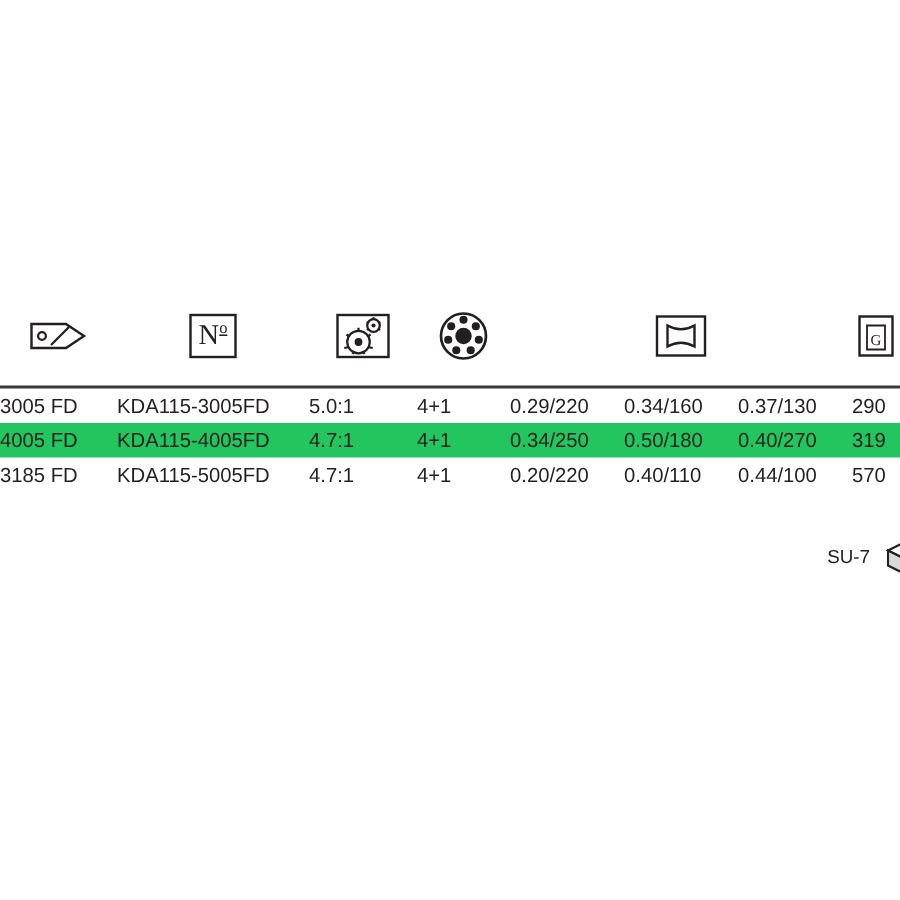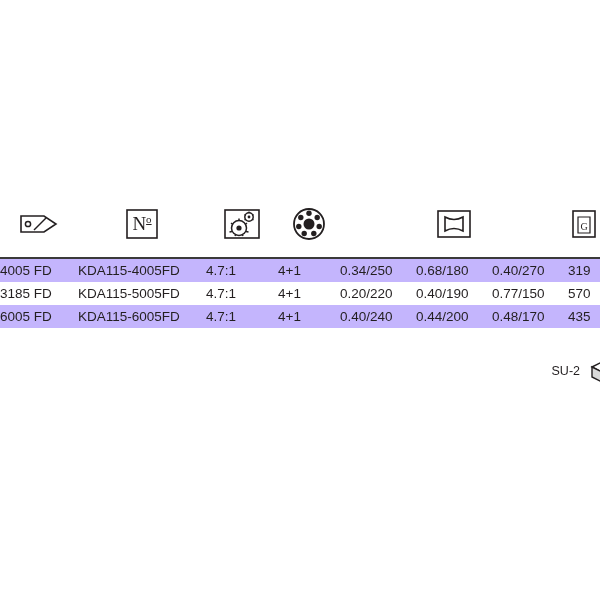--- a/index.html
+++ b/index.html
@@ -59,21 +59,21 @@
   }
   
   .body-row td {
     height: 23px;
     font-size: 13.5px;
     color: #231f20;
     vertical-align: middle;
     white-space: nowrap;
   }
   .body-row.alt td {
-    background: #c4b5fd;
+    background: #22c55e;
   }
   .c-model   { padding-left: 10px; text-align: left; width: 78px;}
   .c-code    { padding-left: 8px;  text-align: left; width: 128px;}
   .c-ratio   { padding-left: 4px;  text-align: left; width: 72px;}
   .c-bear    { padding-left: 6px;  text-align: left; width: 62px;}
   .c-cap1    { padding-left: 2px;  text-align: left; width: 76px;}
   .c-cap2    { padding-left: 2px;  text-align: left; width: 76px;}
   .c-cap3    { padding-left: 2px;  text-align: left; width: 76px;}
   .c-weight  { padding-left: 2px;  text-align: left; width: 40px;}
 
@@ -182,58 +182,58 @@
           <div class="icon-cell">
             <svg width="32" height="34" viewBox="0 0 32 34">
               <rect x="5" y="4" width="22" height="26" fill="none" stroke="#231f20" stroke-width="1.6"></rect>
               <path d="M10 10 L22 10 L22 26 L10 26 Z" fill="none" stroke="#231f20" stroke-width="1.2"></path>
               <text x="16" y="23" font-size="10" font-family="Liberation Serif, serif" text-anchor="middle" fill="#231f20">G</text>
             </svg>
           </div>
         </td>
       </tr>
 
+      <tr class="body-row">
+        <td class="c-model">3005 FD</td>
+        <td class="c-code">KDA115-3005FD</td>
+        <td class="c-ratio">5.0:1</td>
+        <td class="c-bear">4+1</td>
+        <td class="c-cap1">0.29/220</td>
+        <td class="c-cap2">0.34/160</td>
+        <td class="c-cap3">0.37/130</td>
+        <td class="c-weight">290</td>
+      </tr>
 
       <tr class="body-row alt">
         <td class="c-model">4005 FD</td>
         <td class="c-code">KDA115-4005FD</td>
         <td class="c-ratio">4.7:1</td>
         <td class="c-bear">4+1</td>
         <td class="c-cap1">0.34/250</td>
-        <td class="c-cap2">0.68/180</td>
+        <td class="c-cap2">0.50/180</td>
         <td class="c-cap3">0.40/270</td>
         <td class="c-weight">319</td>
       </tr>
 
       <tr class="body-row">
         <td class="c-model">3185 FD</td>
         <td class="c-code">KDA115-5005FD</td>
         <td class="c-ratio">4.7:1</td>
         <td class="c-bear">4+1</td>
         <td class="c-cap1">0.20/220</td>
-        <td class="c-cap2">0.40/190</td>
-        <td class="c-cap3">0.77/150</td>
+        <td class="c-cap2">0.40/110</td>
+        <td class="c-cap3">0.44/100</td>
         <td class="c-weight">570</td>
       </tr>
 
-      <tr class="body-row alt">
-        <td class="c-model">6005 FD</td>
-        <td class="c-code">KDA115-6005FD</td>
-        <td class="c-ratio">4.7:1</td>
-        <td class="c-bear">4+1</td>
-        <td class="c-cap1">0.40/240</td>
-        <td class="c-cap2">0.44/200</td>
-        <td class="c-cap3">0.48/170</td>
-        <td class="c-weight">435</td>
-      </tr>
     </tbody>
   </table>
 
   <div class="footer-note">
-    <span>SU-2</span>
+    <span>SU-7</span>
     <span>
       <svg width="28" height="26" viewBox="0 0 28 26">
         <path d="M4 9 L14 4 L24 9 L14 14 Z" fill="#ffffff" stroke="#231f20" stroke-width="1.4"></path>
         <path d="M4 9 L4 19 L14 24 L14 14 Z" fill="#d9d9d9" stroke="#231f20" stroke-width="1.4"></path>
         <path d="M24 9 L24 19 L14 24 L14 14 Z" fill="#bfbfbf" stroke="#231f20" stroke-width="1.4"></path>
       </svg>
     </span>
   </div>
 
 </div>

